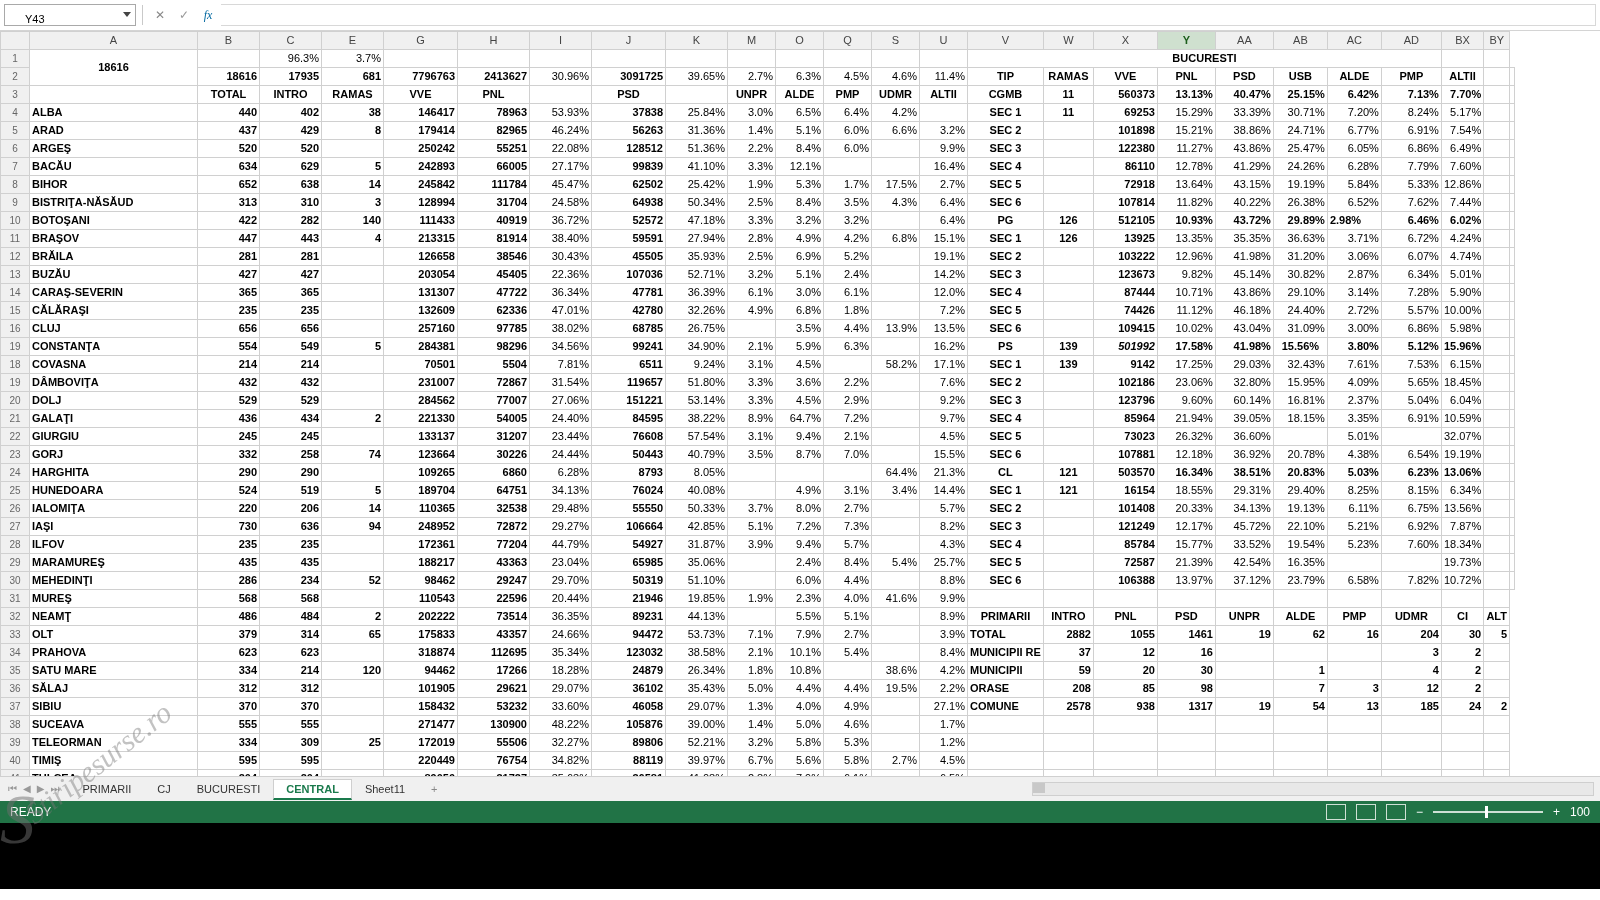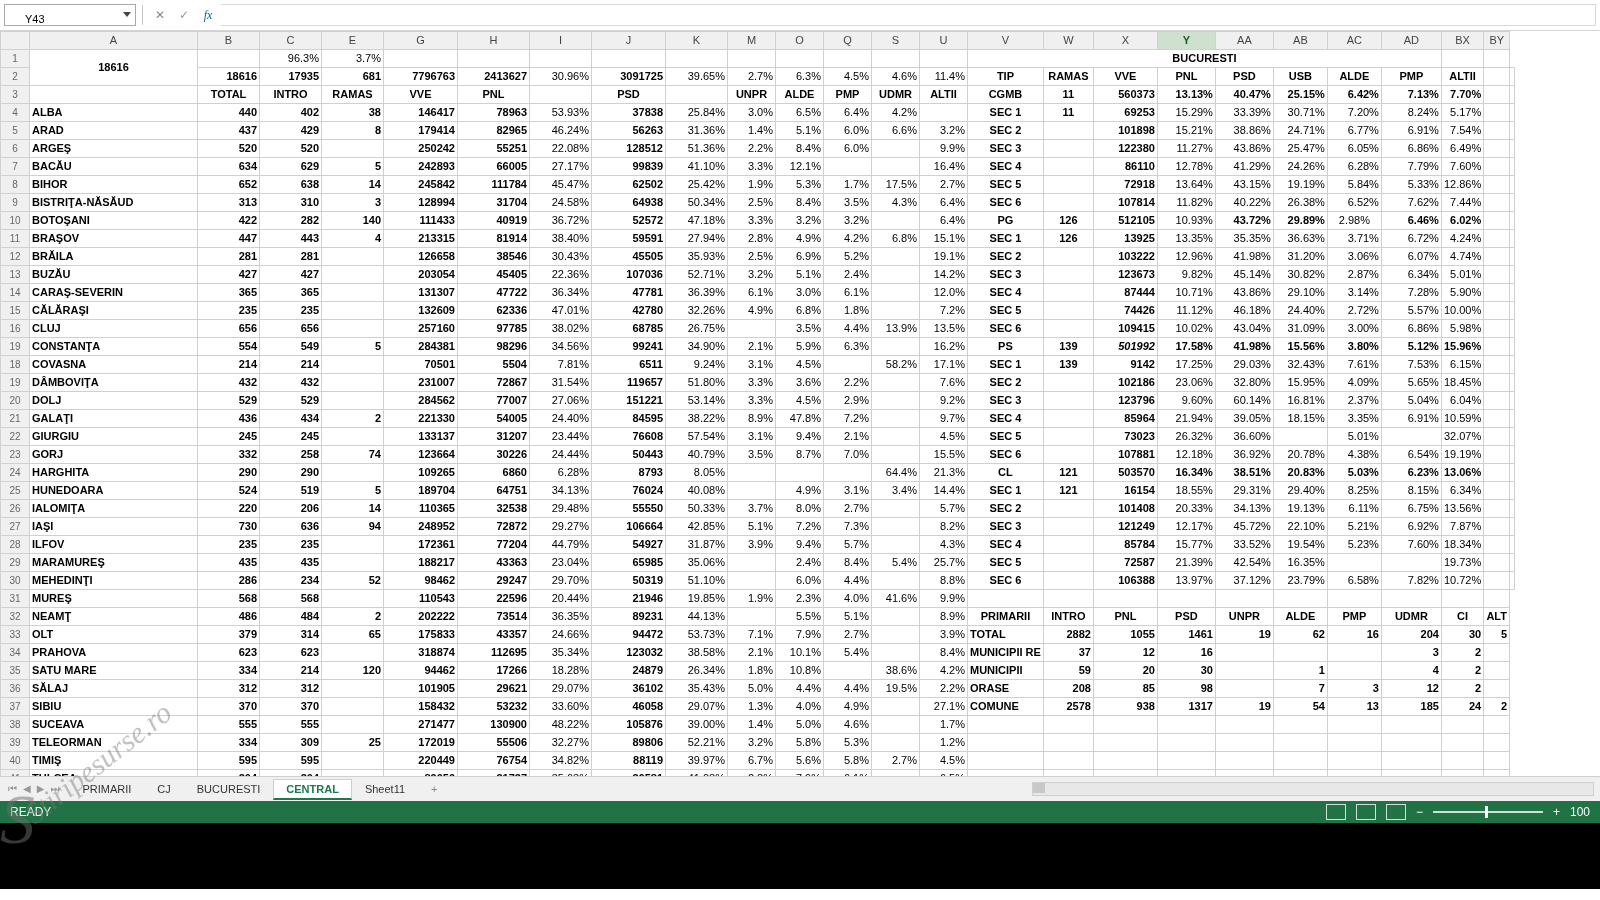--- a/index.html
+++ b/index.html
@@ -382,24 +382,24 @@
             <td class="num">52572</td>
             <td class="pct">47.18%</td>
             <td class="pct">3.3%</td>
             <td class="pct">3.2%</td>
             <td class="pct">3.2%</td>
             <td class="pct"></td>
             <td class="pct">6.4%</td>
             <td class="ctr" style="font-weight: bold;">PG</td>
             <td class="ctr" style="font-weight: bold;">126</td>
             <td class="num" style="font-weight: bold;">512105</td>
-            <td class="pct" style="font-weight: normal; text-align: right;">10.93%</td>
+            <td class="pct" style="font-weight: bold; text-align: right;">10.93%</td>
             <td class="pct" style="font-weight: bold; text-align: right;">43.72%</td>
             <td class="pct" style="font-weight: bold; text-align: right;">29.89%</td>
-            <td class="pct" style="font-weight: normal; text-align: center;">2.98%</td>
+            <td class="pct" style="font-weight: bold; text-align: left;">2.98%</td>
             <td class="pct" style="font-weight: bold; text-align: right;">6.46%</td>
             <td class="pct" style="font-weight: bold; text-align: right;">6.02%</td>
             <td class=""></td>
             <td class=""></td>
           </tr>
           <tr>
             <td class="rowhead">11</td>
             <td class="lbl">BRAŞOV</td>
             <td class="num">447</td>
             <td class="num">443</td>
@@ -580,21 +580,21 @@
             <td class="pct">2.1%</td>
             <td class="pct">5.9%</td>
             <td class="pct">6.3%</td>
             <td class="pct"></td>
             <td class="pct">16.2%</td>
             <td class="ctr" style="font-weight: bold;">PS</td>
             <td class="ctr" style="font-weight: bold;">139</td>
             <td class="num" style="font-weight: bold; font-style: italic;">501992</td>
             <td class="pct" style="font-weight: bold; text-align: right;">17.58%</td>
             <td class="pct" style="font-weight: bold; text-align: right;">41.98%</td>
-            <td class="pct" style="font-weight: bold; text-align: right;">15.56%</td>
+            <td class="pct" style="font-weight: bold; text-align: center;">15.56%</td>
             <td class="pct" style="font-weight: bold; text-align: right;">3.80%</td>
             <td class="pct" style="font-weight: bold; text-align: right;">5.12%</td>
             <td class="pct" style="font-weight: bold; text-align: right;">15.96%</td>
             <td class=""></td>
             <td class=""></td>
           </tr>
           <tr>
             <td class="rowhead">18</td>
             <td class="lbl">COVASNA</td>
             <td class="num">214</td>
@@ -683,21 +683,21 @@
             <td class="lbl">GALAŢI</td>
             <td class="num">436</td>
             <td class="num">434</td>
             <td class="num">2</td>
             <td class="num">221330</td>
             <td class="num">54005</td>
             <td class="pct">24.40%</td>
             <td class="num">84595</td>
             <td class="pct">38.22%</td>
             <td class="pct">8.9%</td>
-            <td class="pct">47.8%</td>
+            <td class="pct">64.7%</td>
             <td class="pct">7.2%</td>
             <td class="pct"></td>
             <td class="pct">9.7%</td>
             <td class="ctr">SEC 4</td>
             <td class="ctr"></td>
             <td class="num">85964</td>
             <td class="pct" style="text-align: right;">21.94%</td>
             <td class="pct" style="text-align: right;">39.05%</td>
             <td class="pct" style="text-align: right;">18.15%</td>
             <td class="pct" style="text-align: right;">3.35%</td>

